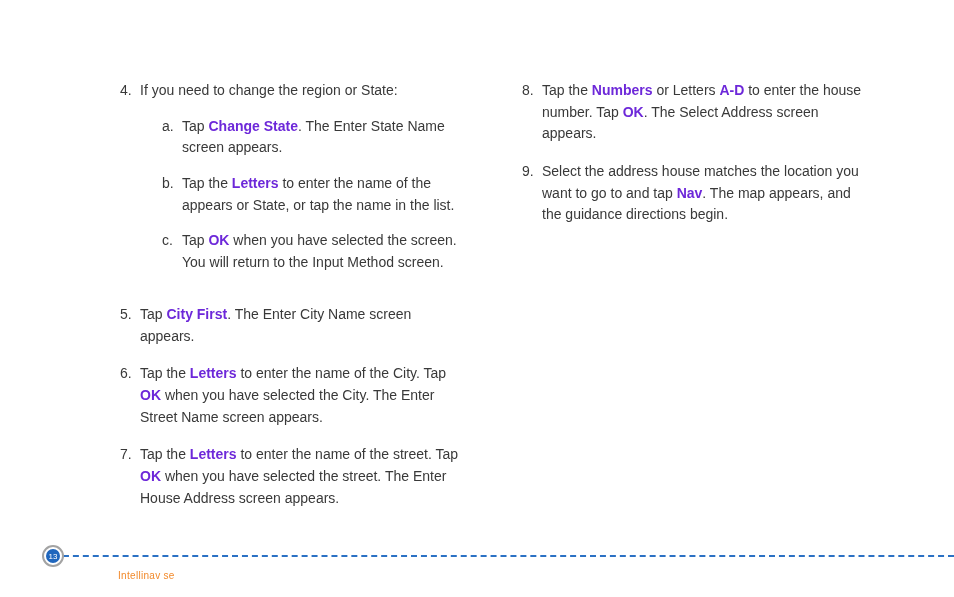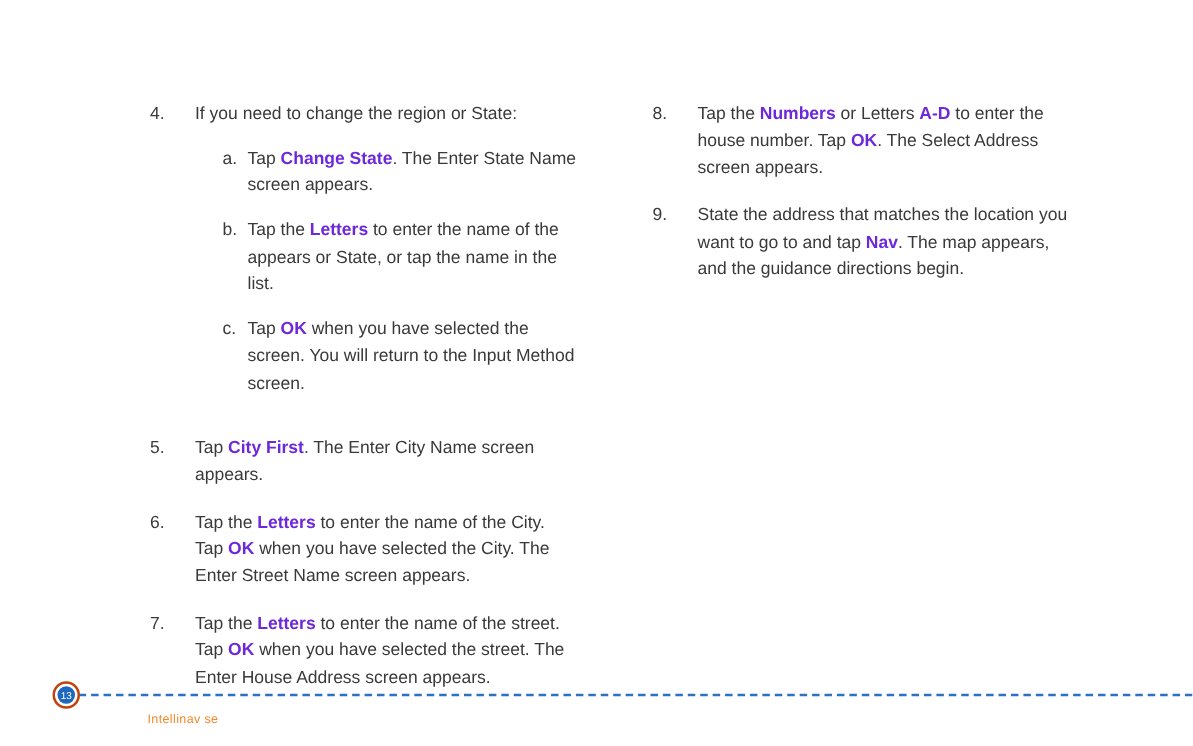--- a/index.html
+++ b/index.html
@@ -25,21 +25,20 @@
     .item {
       display: flex;
       margin-bottom: 16px;
     }
     .item-num {
       min-width: 20px;
       flex-shrink: 0;
     }
     .item-body {
       flex: 1;
-      margin-left: 16px;
     }
     .sub-list {
       margin-top: 14px;
     }
     .sub-item {
       display: flex;
       margin-bottom: 14px;
       padding-left: 22px;
     }
     .sub-letter {
@@ -67,21 +66,21 @@
       right: 0;
       border-top: 2.5px dashed #2b71c4;
     }
     .page-badge {
       position: absolute;
       top: 8px;
       left: 42px;
       width: 22px;
       height: 22px;
       border-radius: 50%;
-      border: 2px solid #c2410c;
+      border: 2px solid #a3a3a3;
       background: #fff;
       display: flex;
       align-items: center;
       justify-content: center;
     }
     .page-badge-inner {
       width: 14px;
       height: 14px;
       border-radius: 50%;
       background: #1f66bd;
@@ -153,21 +152,21 @@
 
   <div class="column">
 
     <div class="item">
       <div class="item-num">8.</div>
       <div class="item-body"><span>Tap the </span><span class="bold">Numbers</span><span> or Letters </span><span class="bold">A-D</span><span> to enter the house number. Tap </span><span class="bold">OK</span><span>. The Select Address screen appears.</span></div>
     </div>
 
     <div class="item">
       <div class="item-num">9.</div>
-      <div class="item-body"><span>State the address that matches the location you want to go to and tap </span><span class="bold">Nav</span><span>. The map appears, and the guidance directions begin.</span></div>
+      <div class="item-body"><span>Select the address house matches the location you want to go to and tap </span><span class="bold">Nav</span><span>. The map appears, and the guidance directions begin.</span></div>
     </div>
 
   </div>
 
 </div>
 
 <div class="footer">
   <div class="dashed-line"></div>
   <div class="page-badge">
     <div class="page-badge-inner">13</div>

